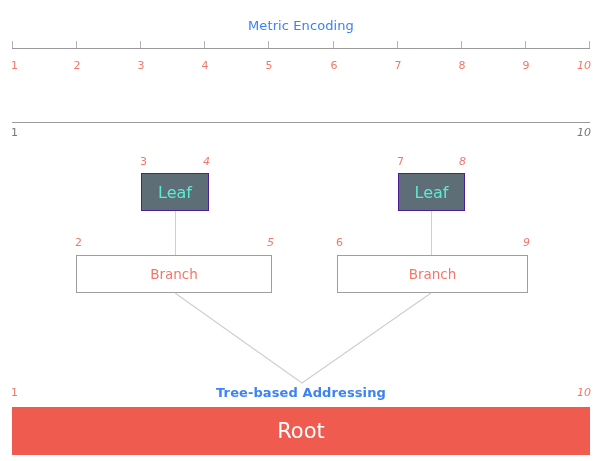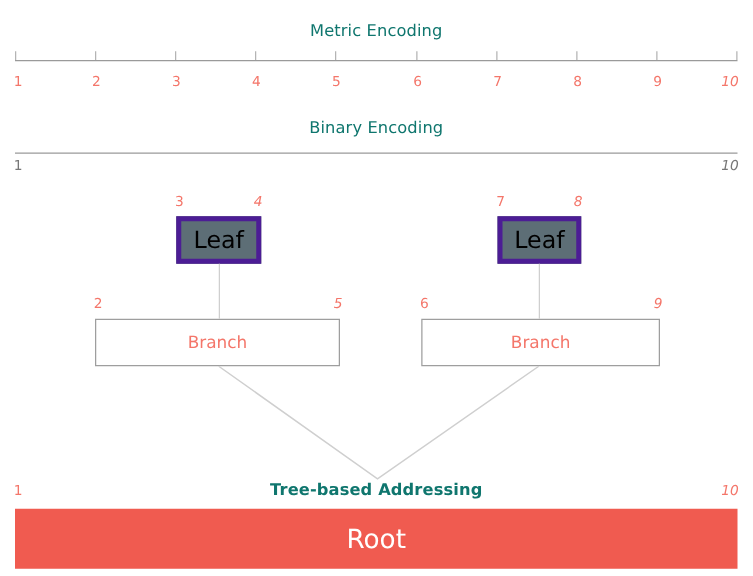--- a/index.html
+++ b/index.html
@@ -20,21 +20,21 @@
     height: 461px;
     background: #ffffff;
   }
 
   .section-title {
     position: absolute;
     left: 0;
     width: 602px;
     text-align: center;
     font-size: 13px;
-    color: #0f766e;
+    color: #3b82f6;
     letter-spacing: 0.1px;
     white-space: nowrap;
   }
 
   .rule-line {
     position: absolute;
     height: 1px;
     background: #9a9a9a;
   }
 
@@ -53,27 +53,27 @@
   }
   .num.gray { color: #777777; }
   .num.c  { transform: translateX(-50%); }
   .num.l  { transform: translateX(0); }
   .num.r  { transform: translateX(-100%); font-style: italic; }
 
   
   .leaf-box {
     position: absolute;
     background: #5d6e76;
-    border: 4px solid #4c1d95;
+    border: 1px solid #4c1d95;
     box-sizing: border-box;
     display: flex;
     align-items: center;
     justify-content: center;
-    color: #000000;
-    font-size: 19px;
+    color: #5eead4;
+    font-size: 16px;
   }
 
   .branch-box {
     position: absolute;
     background: #ffffff;
     border: 1px solid #9e9e9e;
     box-sizing: border-box;
     display: flex;
     align-items: center;
     justify-content: center;
@@ -130,21 +130,20 @@
   <div class="num c" style="left:77px;  top:59px;">2</div>
   <div class="num c" style="left:141px; top:59px;">3</div>
   <div class="num c" style="left:205px; top:59px;">4</div>
   <div class="num c" style="left:269px; top:59px;">5</div>
   <div class="num c" style="left:334px; top:59px;">6</div>
   <div class="num c" style="left:398px; top:59px;">7</div>
   <div class="num c" style="left:462px; top:59px;">8</div>
   <div class="num c" style="left:526px; top:59px;">9</div>
   <div class="num r" style="left:591px; top:59px;">10</div>
 
-  <div class="section-title" style="top:95px;">Binary Encoding</div>
 
   <div class="rule-line" style="left:12px; top:122px; width:578px;"></div>
 
   <div class="num gray l" style="left:11px;  top:126px;">1</div>
   <div class="num gray r" style="left:591px; top:126px;">10</div>
 
   <div class="num l" style="left:140px; top:155px;">3</div>
   <div class="num r" style="left:210px; top:155px;">4</div>
 
   <div class="leaf-box" style="left:141px; top:173px; width:68px; height:38px;">

